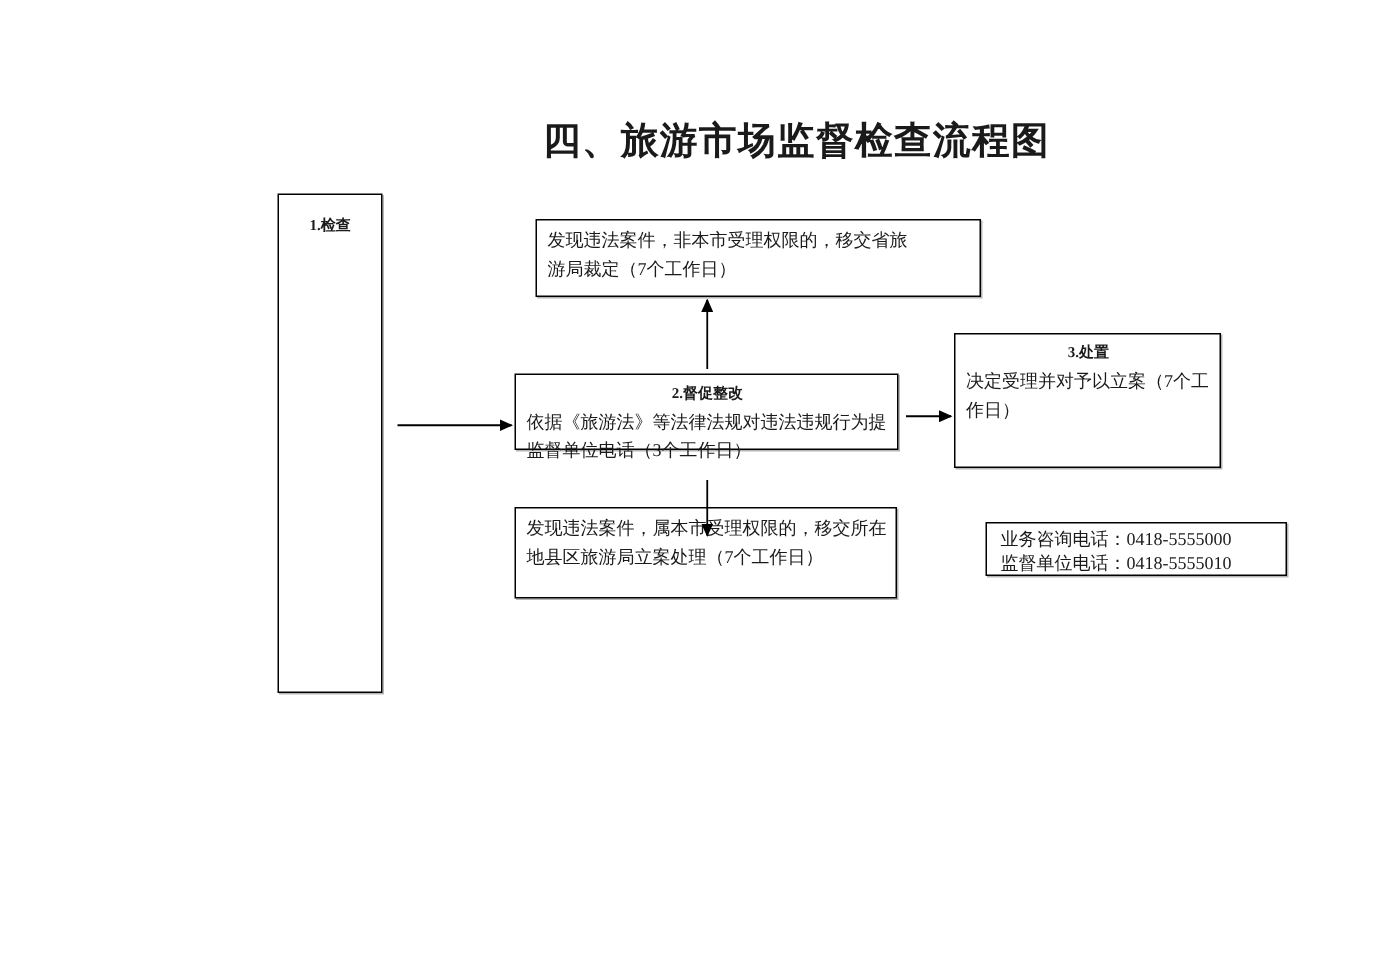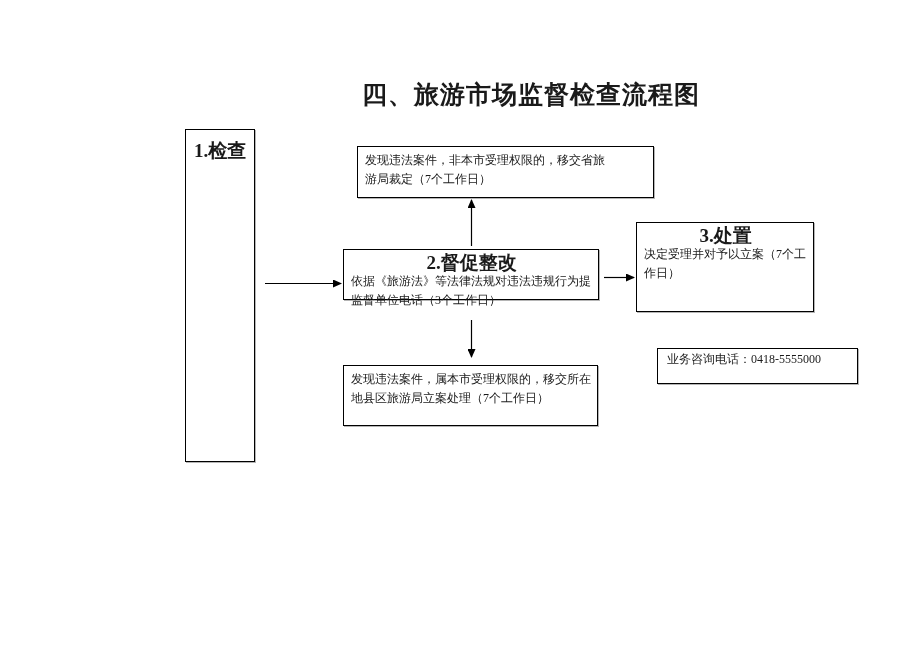--- a/index.html
+++ b/index.html
@@ -29,21 +29,21 @@
     position: absolute;
     background: #ffffff;
     border: 1px solid #000000;
     box-shadow: 1px 1px 0 rgba(120,120,120,0.55);
     font-size: 12px;
     line-height: 19px;
   }
   .fc-box .box-title {
     font-weight: bold;
     text-align: center;
-    font-size: 19px;
+    font-size: 10px;
   }
   .fc-box .box-body {
     white-space: pre-line;
     text-align: left;
   }
   .box-inspect {
     left: 185px; top: 129px; width: 70px; height: 333px;
     padding: 10px 3px 0 3px;
     font-size: 12px;
     line-height: 21px;
@@ -52,21 +52,21 @@
   .box-province {
     left: 343px; top: 146px; width: 297px; height: 52px;
     padding: 4px 6px 0 7px;
     margin-left: 14px;
   }
   .box-rectify {
     left: 343px; top: 249px; width: 256px; height: 51px;
     padding: 3px 6px 0 7px;
   }
   .box-county {
-    left: 343px; top: 365px; width: 255px; height: 61px;
+    left: 343px; top: 338px; width: 255px; height: 61px;
     padding: 4px 6px 0 7px;
   }
   .box-dispose {
     left: 636px; top: 222px; width: 178px; height: 90px;
     padding: 3px 6px 0 7px;
   }
   .box-contact {
     left: 657px; top: 348px; width: 201px; height: 36px;
     padding: 2px 4px 0 9px;
     line-height: 16px;
@@ -106,20 +106,21 @@
   </div>
 
   <div class="fc-box box-dispose">
     <div class="box-title">3.处置</div>
     <div class="box-body">决定受理并对予以立案（7个工
 作日）</div>
   </div>
 
   <div class="fc-box box-contact">
     <div>业务咨询电话：0418-5555000</div>
+    <div>监督单位电话：0418-5555010</div>
   </div>
 
   <svg class="arrow-layer" width="920" height="651" viewBox="0 0 920 651" xmlns="http://www.w3.org/2000/svg">
     <defs>
       <marker id="ah" markerWidth="9" markerHeight="8" refX="8" refY="4" orient="auto" markerUnits="userSpaceOnUse">
         <path d="M0,0 L9,4 L0,8 Z" fill="#000000"></path>
       </marker>
     </defs>
     <line x1="265" y1="283.5" x2="341" y2="283.5" stroke="#000000" stroke-width="1.2" marker-end="url(#ah)"></line>
     <line x1="471.5" y1="246" x2="471.5" y2="200" stroke="#000000" stroke-width="1.2" marker-end="url(#ah)"></line>

